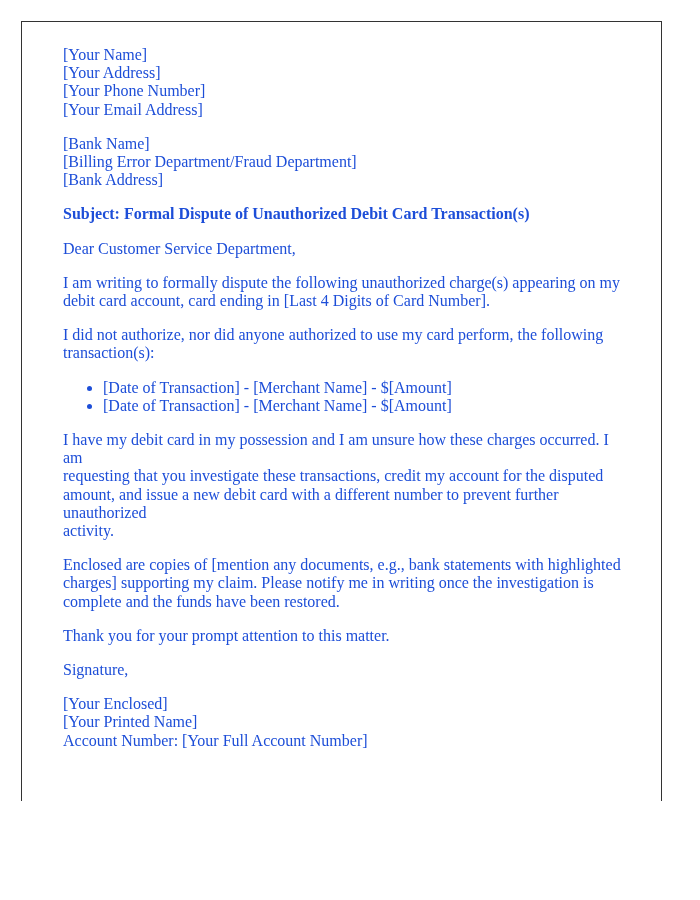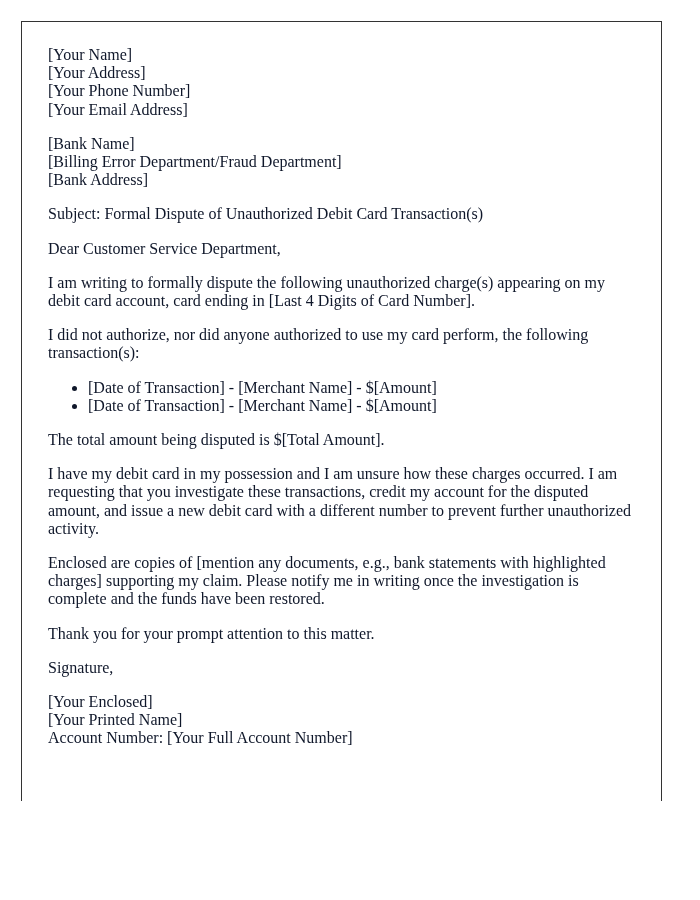--- a/index.html
+++ b/index.html
@@ -15,43 +15,43 @@
   }
   .letter-page {
     position: absolute;
     left: 21px;
     top: 21px;
     width: 641px;
     height: 780px;
     box-sizing: border-box;
     border: 1px solid #333333;
     border-bottom: none;
-    padding: 8px 29px 0 26px;
+    padding: 8px 29px 0 41px;
     background: #ffffff;
     font-family: "Liberation Serif", "DejaVu Serif", serif;
     font-size: 16px;
     line-height: 18.2px;
-    color: #0f172a;
+    color: #1d4ed8;
     overflow: hidden;
   }
   .letter-page p {
     margin: 16px 0;
     white-space: pre-line; 
   }
   .letter-page ul {
     margin: 16px 0;
     padding-left: 40px;
     list-style-type: disc;
   }
   .letter-page li {
     margin: 0;
     white-space: pre-line;
   }
   .subject {
-    font-weight: normal;
+    font-weight: bold;
   }
 </style>
 </head>
 <body>
 
 <div class="letter-page">
   <p>[Your Name]
 [Your Address]
 [Your Phone Number]
 [Your Email Address]</p>
@@ -61,21 +61,20 @@
   <p class="subject">Subject: Formal Dispute of Unauthorized Debit Card Transaction(s)</p>
   <p>Dear Customer Service Department,</p>
   <p>I am writing to formally dispute the following unauthorized charge(s) appearing on my
 debit card account, card ending in [Last 4 Digits of Card Number].</p>
   <p>I did not authorize, nor did anyone authorized to use my card perform, the following
 transaction(s):</p>
   <ul>
     <li>[Date of Transaction] - [Merchant Name] - $[Amount]</li>
     <li>[Date of Transaction] - [Merchant Name] - $[Amount]</li>
   </ul>
-  <p>The total amount being disputed is $[Total Amount].</p>
   <p>I have my debit card in my possession and I am unsure how these charges occurred. I am
 requesting that you investigate these transactions, credit my account for the disputed
 amount, and issue a new debit card with a different number to prevent further unauthorized
 activity.</p>
   <p>Enclosed are copies of [mention any documents, e.g., bank statements with highlighted
 charges] supporting my claim. Please notify me in writing once the investigation is
 complete and the funds have been restored.</p>
   <p>Thank you for your prompt attention to this matter.</p>
   <p>Signature,</p>
   <p>[Your Enclosed]

